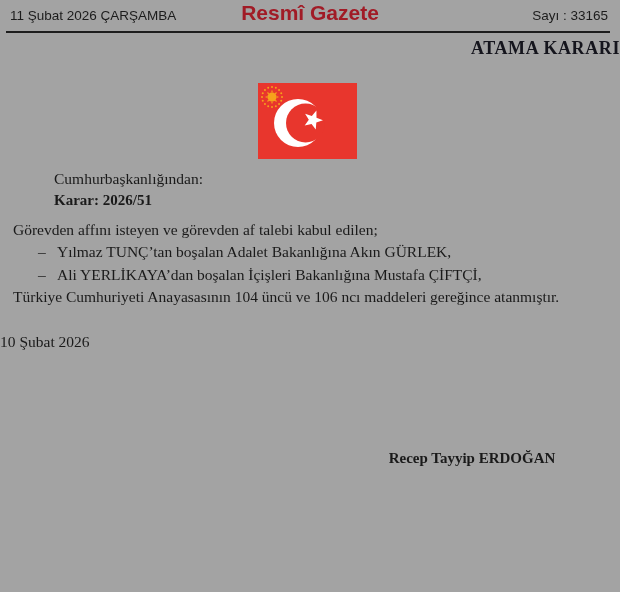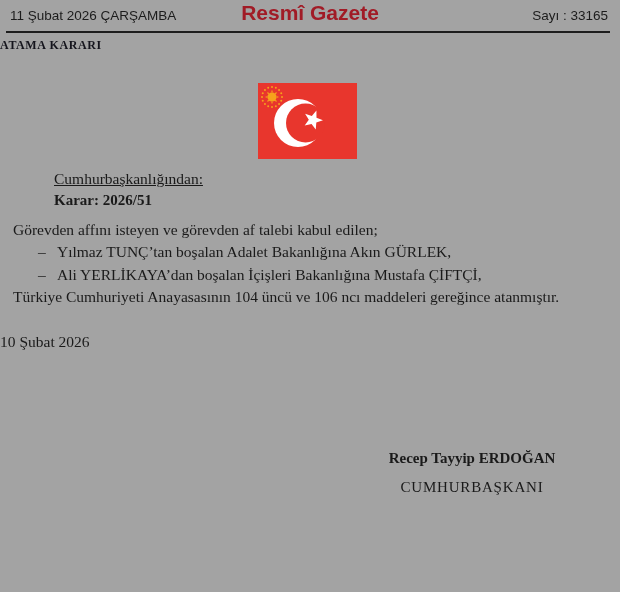--- a/index.html
+++ b/index.html
@@ -34,33 +34,32 @@
     position:absolute;right:12px;top:8px;
     font-family:"Liberation Sans", sans-serif;
     font-size:13.5px;color:#1c1c1c;
   }
   .masthead-rule{
     position:absolute;left:6px;right:10px;top:31px;
     border-top:2px solid #1d1d1d;
   }
   .doc-heading{
     position:absolute;left:0;right:0;top:38px;
-    text-align:left;
-    font-weight:bold;font-size:12px;
+    text-align:right;
+    font-weight:bold;font-size:18px;
     letter-spacing:0.6px;
     color:#15151d;
   }
   .flag{
     position:absolute;left:258px;top:83px;
     width:99px;height:76px;
   }
   .authority{
     position:absolute;left:54px;top:170px;
     font-size:15.5px;
-    text-decoration:underline;
   }
   .decree-number{
     position:absolute;left:54px;top:192px;
     font-size:15px;font-weight:bold;
   }
   .body-line{
     position:absolute;
     font-size:15.5px;
     white-space:nowrap;
   }
@@ -149,16 +148,15 @@
   <div class="body-line item-2">
     <span class="item-dash">–</span><span>Ali YERLİKAYA’dan boşalan İçişleri Bakanlığına Mustafa ÇİFTÇİ,</span>
   </div>
 
   <div class="body-line closing">Türkiye Cumhuriyeti Anayasasının 104 üncü ve 106 ncı maddeleri gereğince atanmıştır.</div>
 
   <div class="decree-date">10 Şubat 2026</div>
 
   <div class="signature">
     <div class="signature-name">Recep Tayyip ERDOĞAN</div>
-    <div class="signature-title">CUMHURBAŞKANI</div>
   </div>
 
 </div>
 
 </body></html>

